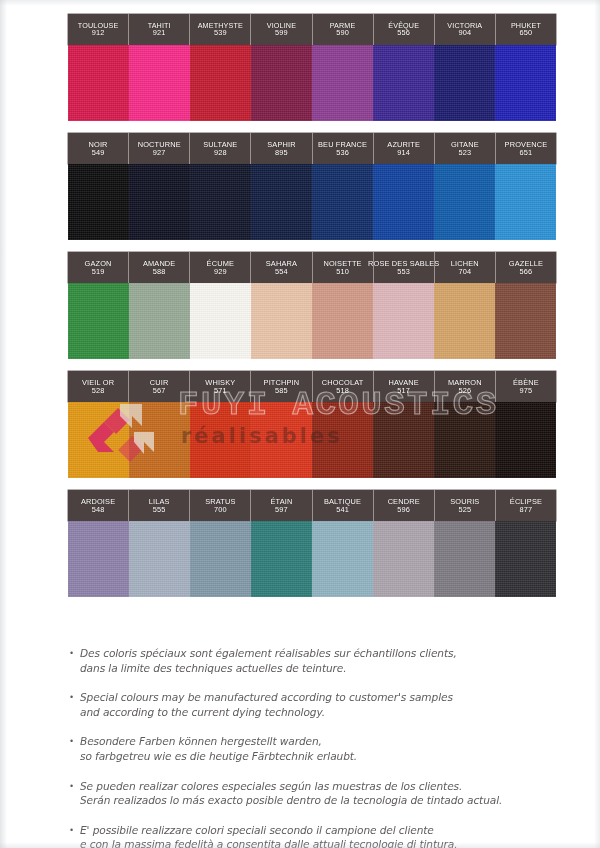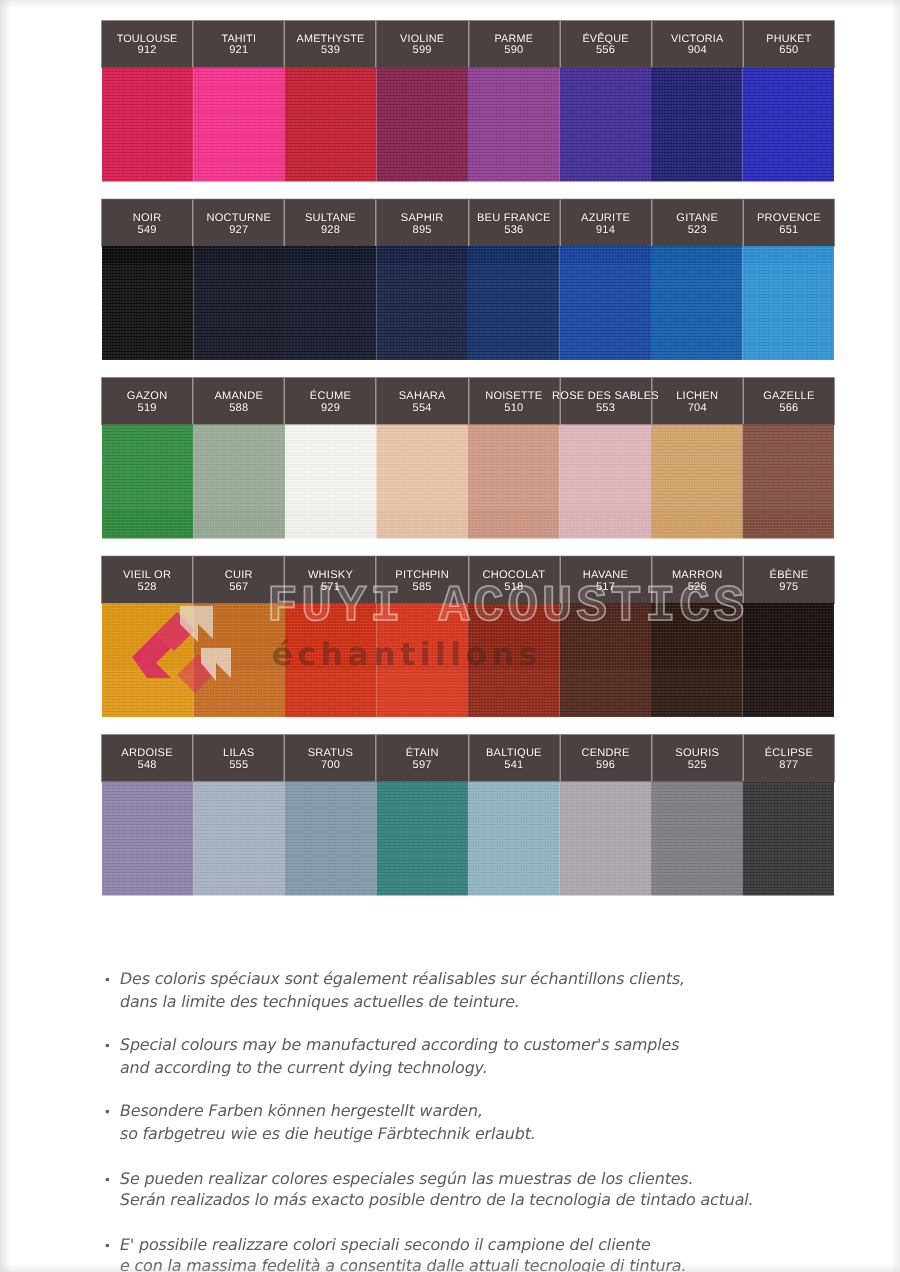--- a/index.html
+++ b/index.html
@@ -420,21 +420,21 @@
         <path d="M4 40 L20 24 L30 34 L20 44 L30 54 L14 54 Z" fill="#d81f6a"></path>
         <path d="M20 24 L34 10 L46 22 L32 36 Z" fill="#d81f6a" opacity="0.92"></path>
         <path d="M34 52 L48 38 L60 50 L46 64 Z" fill="#d81f6a" opacity="0.55"></path>
       </g>
       <g opacity="0.70">
         <path d="M36 6 L58 6 L58 28 L48 18 L48 30 L36 18 Z" fill="#e8e3da"></path>
         <path d="M50 34 L70 34 L70 54 L60 44 L60 56 L50 44 Z" fill="#efeae1"></path>
       </g>
     </svg>
     <div class="wm-text">FUYI ACOUSTICS</div>
-    <div class="wm-cn">échantillons</div>
+    <div class="wm-cn">réalisables</div>
   </div>
 
   <div class="notes">
       <div class="note">
         <div class="note-bullet">•</div>
         <div class="note-lines">
           <div class="note-line">Des coloris spéciaux sont également réalisables sur échantillons clients,</div>
           <div class="note-line">dans la limite des techniques actuelles de teinture.</div>
         </div>
       </div>

